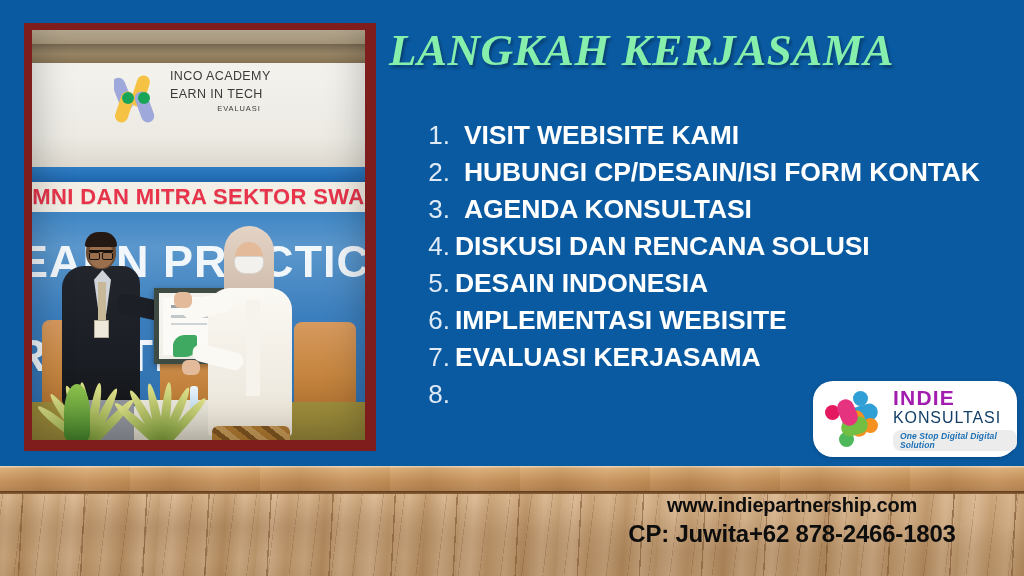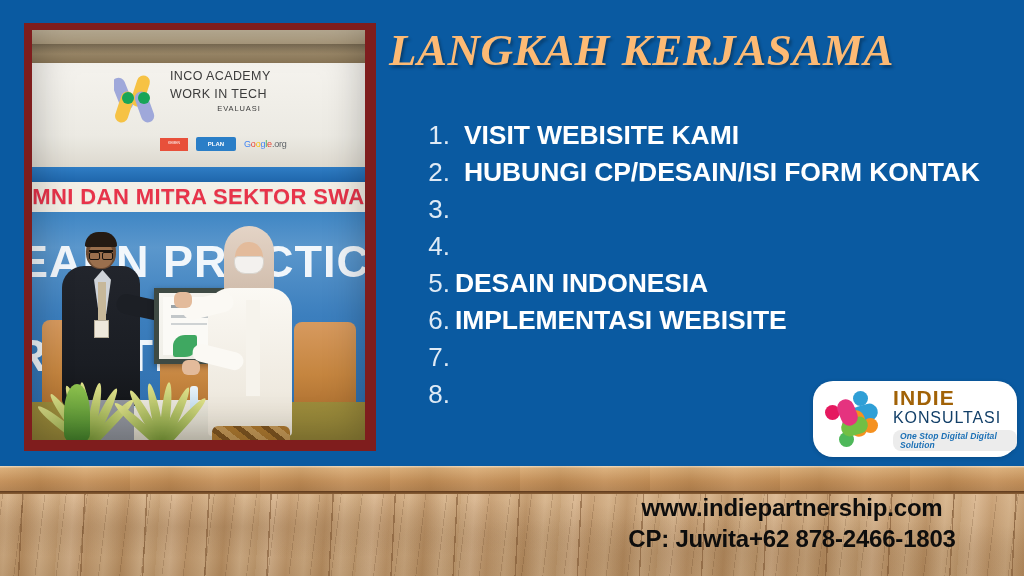--- a/index.html
+++ b/index.html
@@ -226,21 +226,21 @@
     border-radius:50% 50% 8px 8px;}
   .ph-vignette{position:absolute;inset:0;box-shadow:inset 0 0 40px rgba(0,0,0,.28);}
 
   
   .title{
     position:absolute; left:389px; top:28px;
     font-family:"Liberation Serif", serif;
     font-weight:700; font-style:italic;
     font-size:45px; line-height:1;
     letter-spacing:.5px;
-    color:#fdba74;
+    color:#86efac;
     text-shadow:2px 3px 3px rgba(0,0,0,.30);
     white-space:nowrap;
     z-index:6;
   }
 
   
   .steps{
     position:absolute; left:424px; top:120px; width:560px;
     z-index:6;
   }
@@ -280,36 +280,36 @@
   .pp-orange .hd{ background:#f59120; left:41px; top:30px; }
   .pp-orange .bd{ background:#f59120; left:22px; top:27px; transform:rotate(72deg); }
   .pp-green .hd{ background:#4eb85a; left:17px; top:44px; }
   .pp-green .bd{ background:#72bf44; left:19px; top:30px; transform:rotate(-16deg); }
   .pp-pink .hd{ background:#e5195f; left:3px; top:17px; }
   .pp-pink .bd{ background:#e5337f; left:12px; top:16px; transform:rotate(68deg); }
   .pp-mid{ position:absolute; left:22px; top:20px; width:21px; height:22px;
     background:#b8639b; border-radius:5px; transform:rotate(20deg); opacity:.85;}
 
   .badge-txt{ margin-left:7px; line-height:1; }
-  .bt-indie{ font-size:21px; font-weight:700; color:#a16207; letter-spacing:1.2px; }
+  .bt-indie{ font-size:21px; font-weight:700; color:#a21caf; letter-spacing:1.2px; }
   .bt-part{ font-size:16px; font-weight:400; color:#123f68; letter-spacing:.9px; margin-top:2px;}
   .bt-tag{
     margin-top:4px; display:inline-block;
     background:#ececec; border-radius:8px; padding:2px 7px;
     font-size:8.5px; font-weight:700; color:#1a6fb5; letter-spacing:.1px;
     font-style:italic;
   }
 
   
   .footer{
     position:absolute; left:560px; top:494px; width:464px;
     text-align:center; z-index:8;
     font-weight:700; color:#0d0d0d;
   }
-  .foot-1{ font-size:24px; letter-spacing:-.2px; }
+  .foot-1{ font-size:20px; letter-spacing:-.2px; }
   .foot-2{ font-size:24px; letter-spacing:-.2px; margin-top:3px;}
 </style>
 </head>
 <body>
 
 <div id="stage">
 
   <div class="wall"></div>
 
   <div class="floor">
@@ -328,29 +328,24 @@
         <rect x="2" y="4" width="13" height="34" rx="6.5" fill="#9fa8da" transform="rotate(-22 8.5 21)"></rect>
         <rect x="20" y="2" width="13" height="32" rx="6.5" fill="#f6c244" transform="rotate(18 26.5 18)"></rect>
         <rect x="4" y="18" width="13" height="32" rx="6.5" fill="#f6c244" transform="rotate(18 10.5 34)"></rect>
         <rect x="24" y="18" width="13" height="32" rx="6.5" fill="#9fa8da" transform="rotate(-20 30.5 34)"></rect>
         <circle cx="14" cy="25" r="6" fill="#18a558"></circle>
         <circle cx="30" cy="25" r="6" fill="#18a558"></circle>
       </svg>
 
       <div class="ph-bannertext">
         <div class="ph-bt1">INCO ACADEMY</div>
-        <div class="ph-bt2">WORK IN TECH</div>
+        <div class="ph-bt2">EARN IN TECH</div>
         <div class="ph-bt3">EVALUASI</div>
       </div>
 
-      <div class="ph-sponsors">
-        <div class="sp-box">KEMEN</div>
-        <div class="sp-plan">PLAN</div>
-        <div class="sp-google"><i class="g1">G</i><i class="g2">o</i><i class="g3">o</i><i class="g4">g</i><i class="g5">l</i><i class="g6">e</i><span class="dotorg">.org</span></div>
-      </div>
 
       <div class="ph-bluestripe"></div>
       <div class="ph-redband"></div>
       <div class="ph-redtext">UMNI DAN MITRA SEKTOR SWASTA WO</div>
 
       <div class="ph-bluebanner">
         <div class="ph-bb-line ph-bb1">EARN PRACTICE</div>
         <div class="ph-bb-line ph-bb2">RK   ETH</div>
       </div>
 
@@ -431,34 +426,37 @@
     <div class="step gap">
       <span class="num">1.</span>
       <span class="lbl">VISIT WEBISITE KAMI</span>
     </div>
     <div class="step gap">
       <span class="num">2.</span>
       <span class="lbl">HUBUNGI CP/DESAIN/ISI FORM KONTAK</span>
     </div>
     <div class="step gap">
       <span class="num">3.</span>
+      <span class="lbl">AGENDA KONSULTASI</span>
     </div>
     <div class="step tight">
       <span class="num">4.</span>
+      <span class="lbl">DISKUSI DAN RENCANA SOLUSI</span>
     </div>
     <div class="step tight">
       <span class="num">5.</span>
       <span class="lbl">DESAIN INDONESIA</span>
     </div>
     <div class="step tight">
       <span class="num">6.</span>
       <span class="lbl">IMPLEMENTASI WEBISITE</span>
     </div>
     <div class="step tight">
       <span class="num">7.</span>
+      <span class="lbl">EVALUASI KERJASAMA</span>
     </div>
     <div class="step tight">
       <span class="num">8.</span>
     </div>
   </div>
 
   <div class="badge">
     <div class="badge-mark">
       <div class="pp-mid"></div>
       <div class="pp pp-blue">

